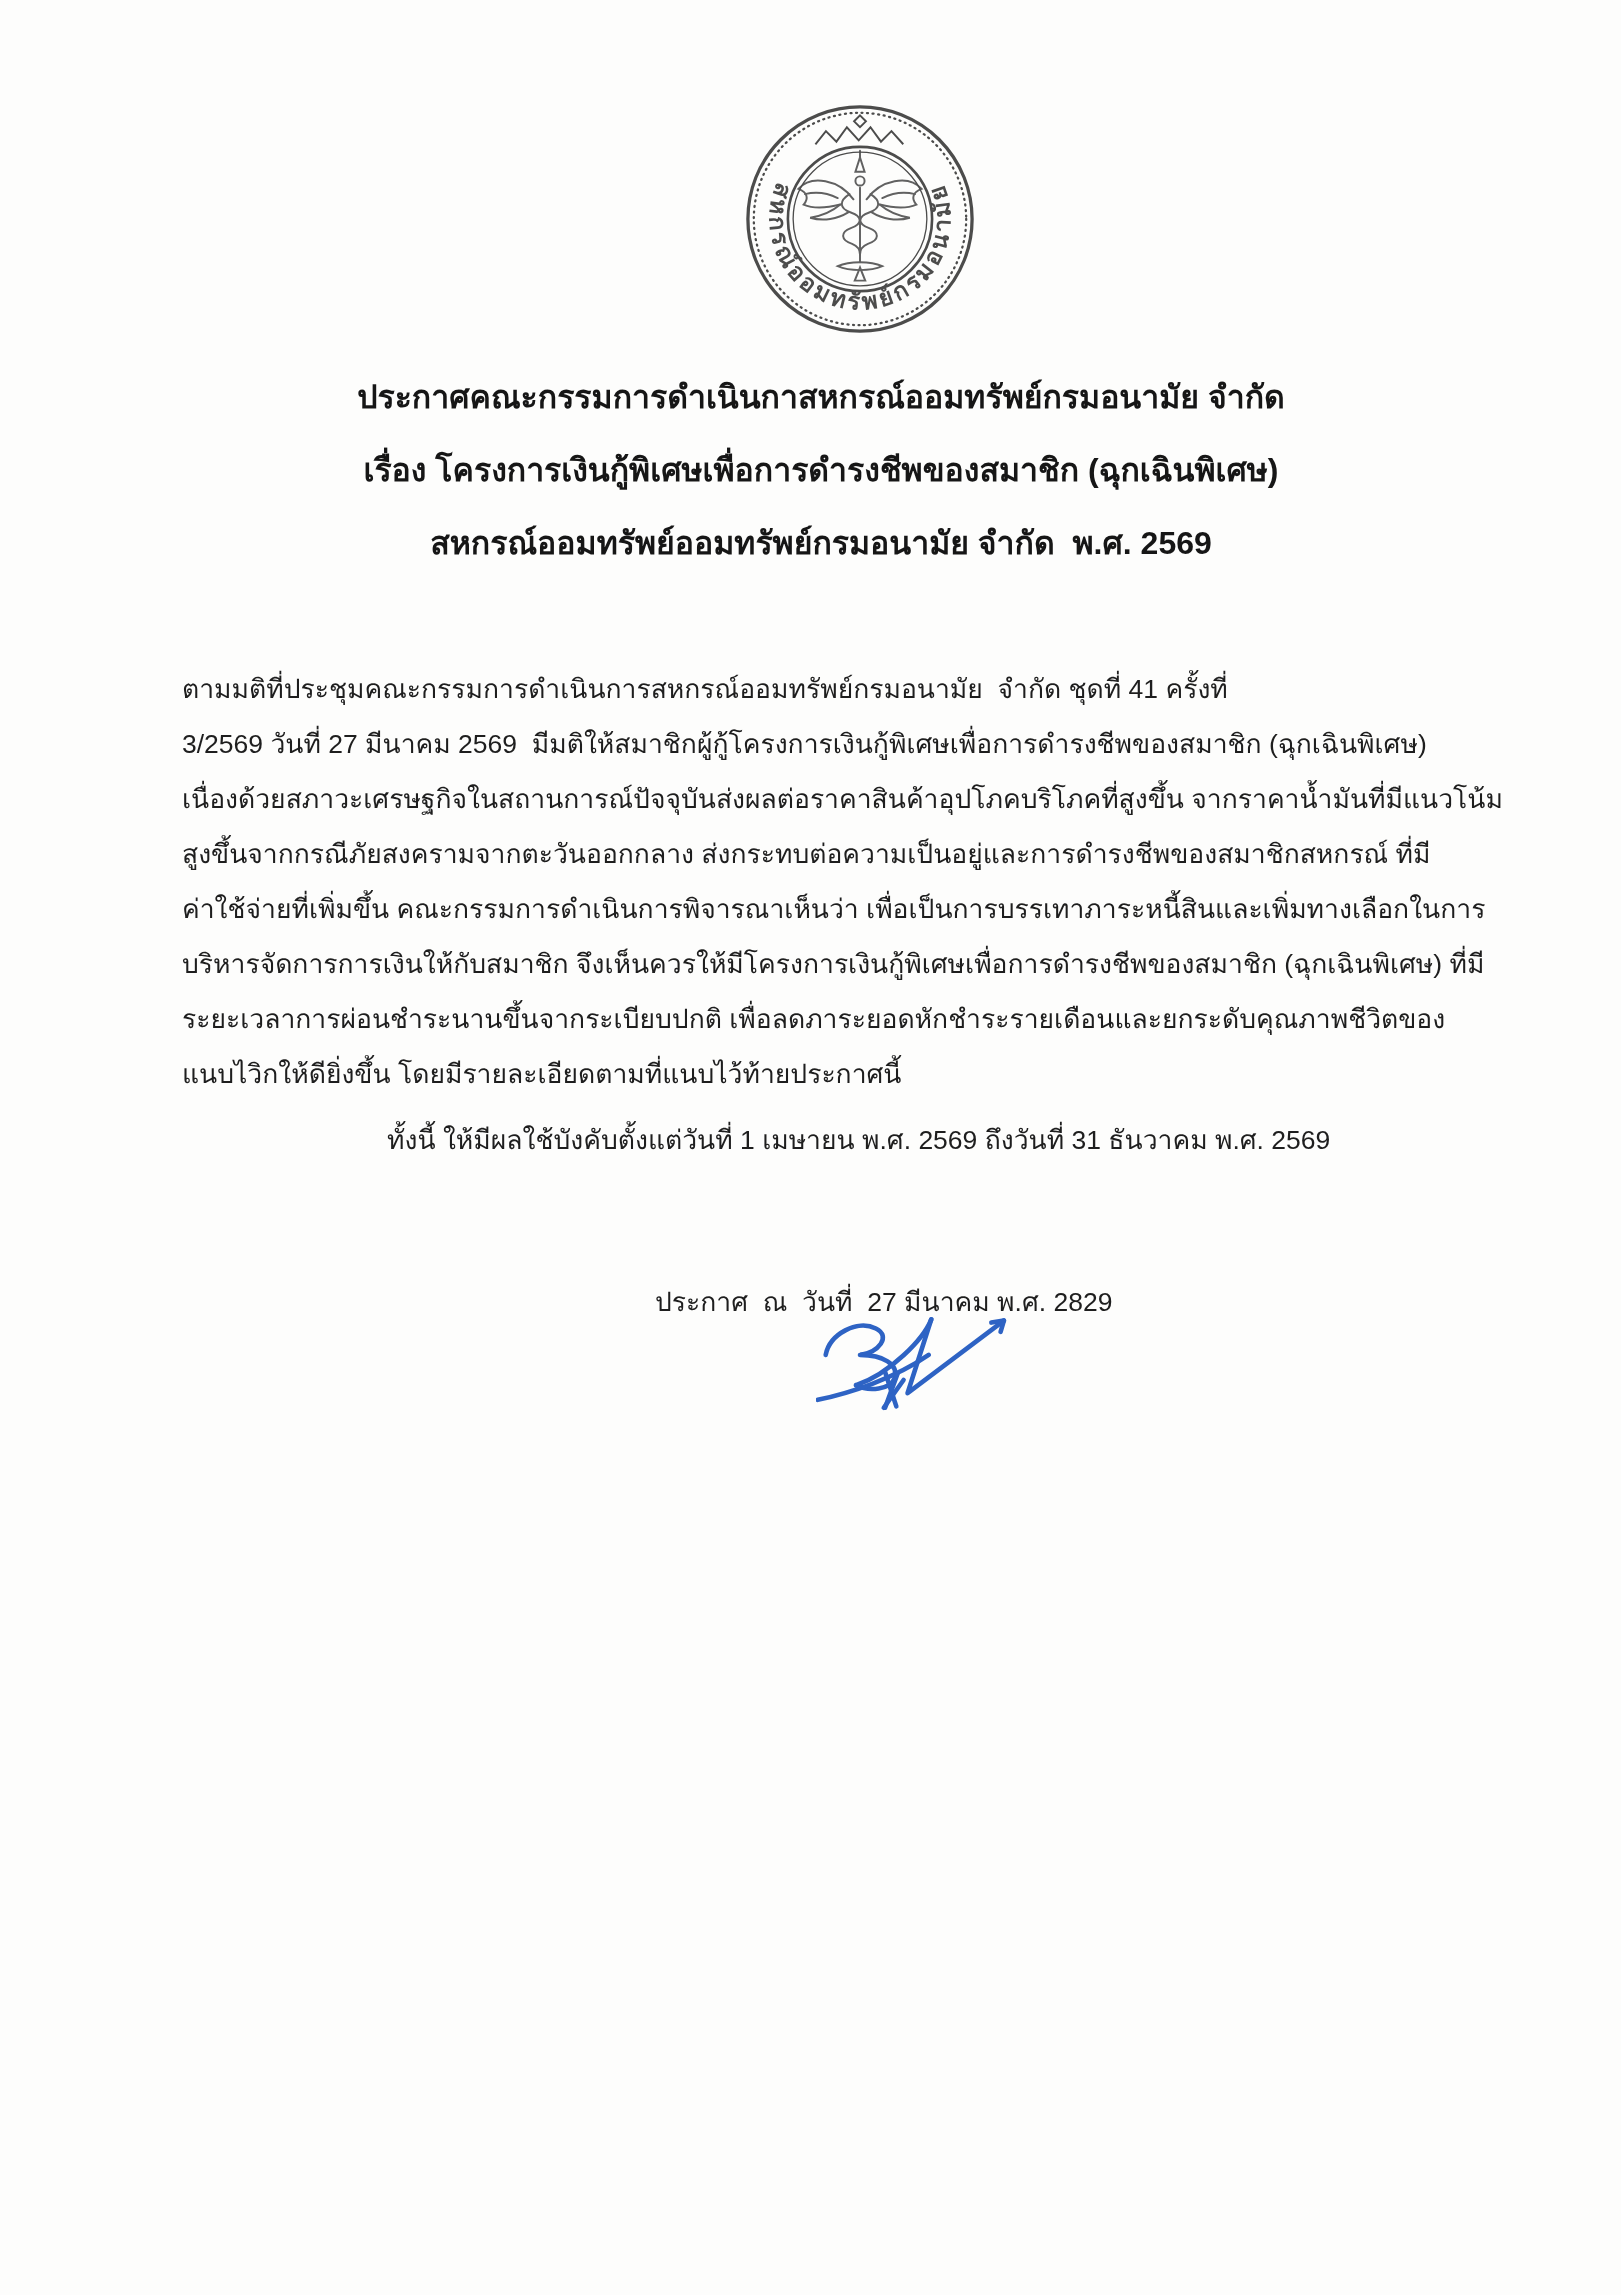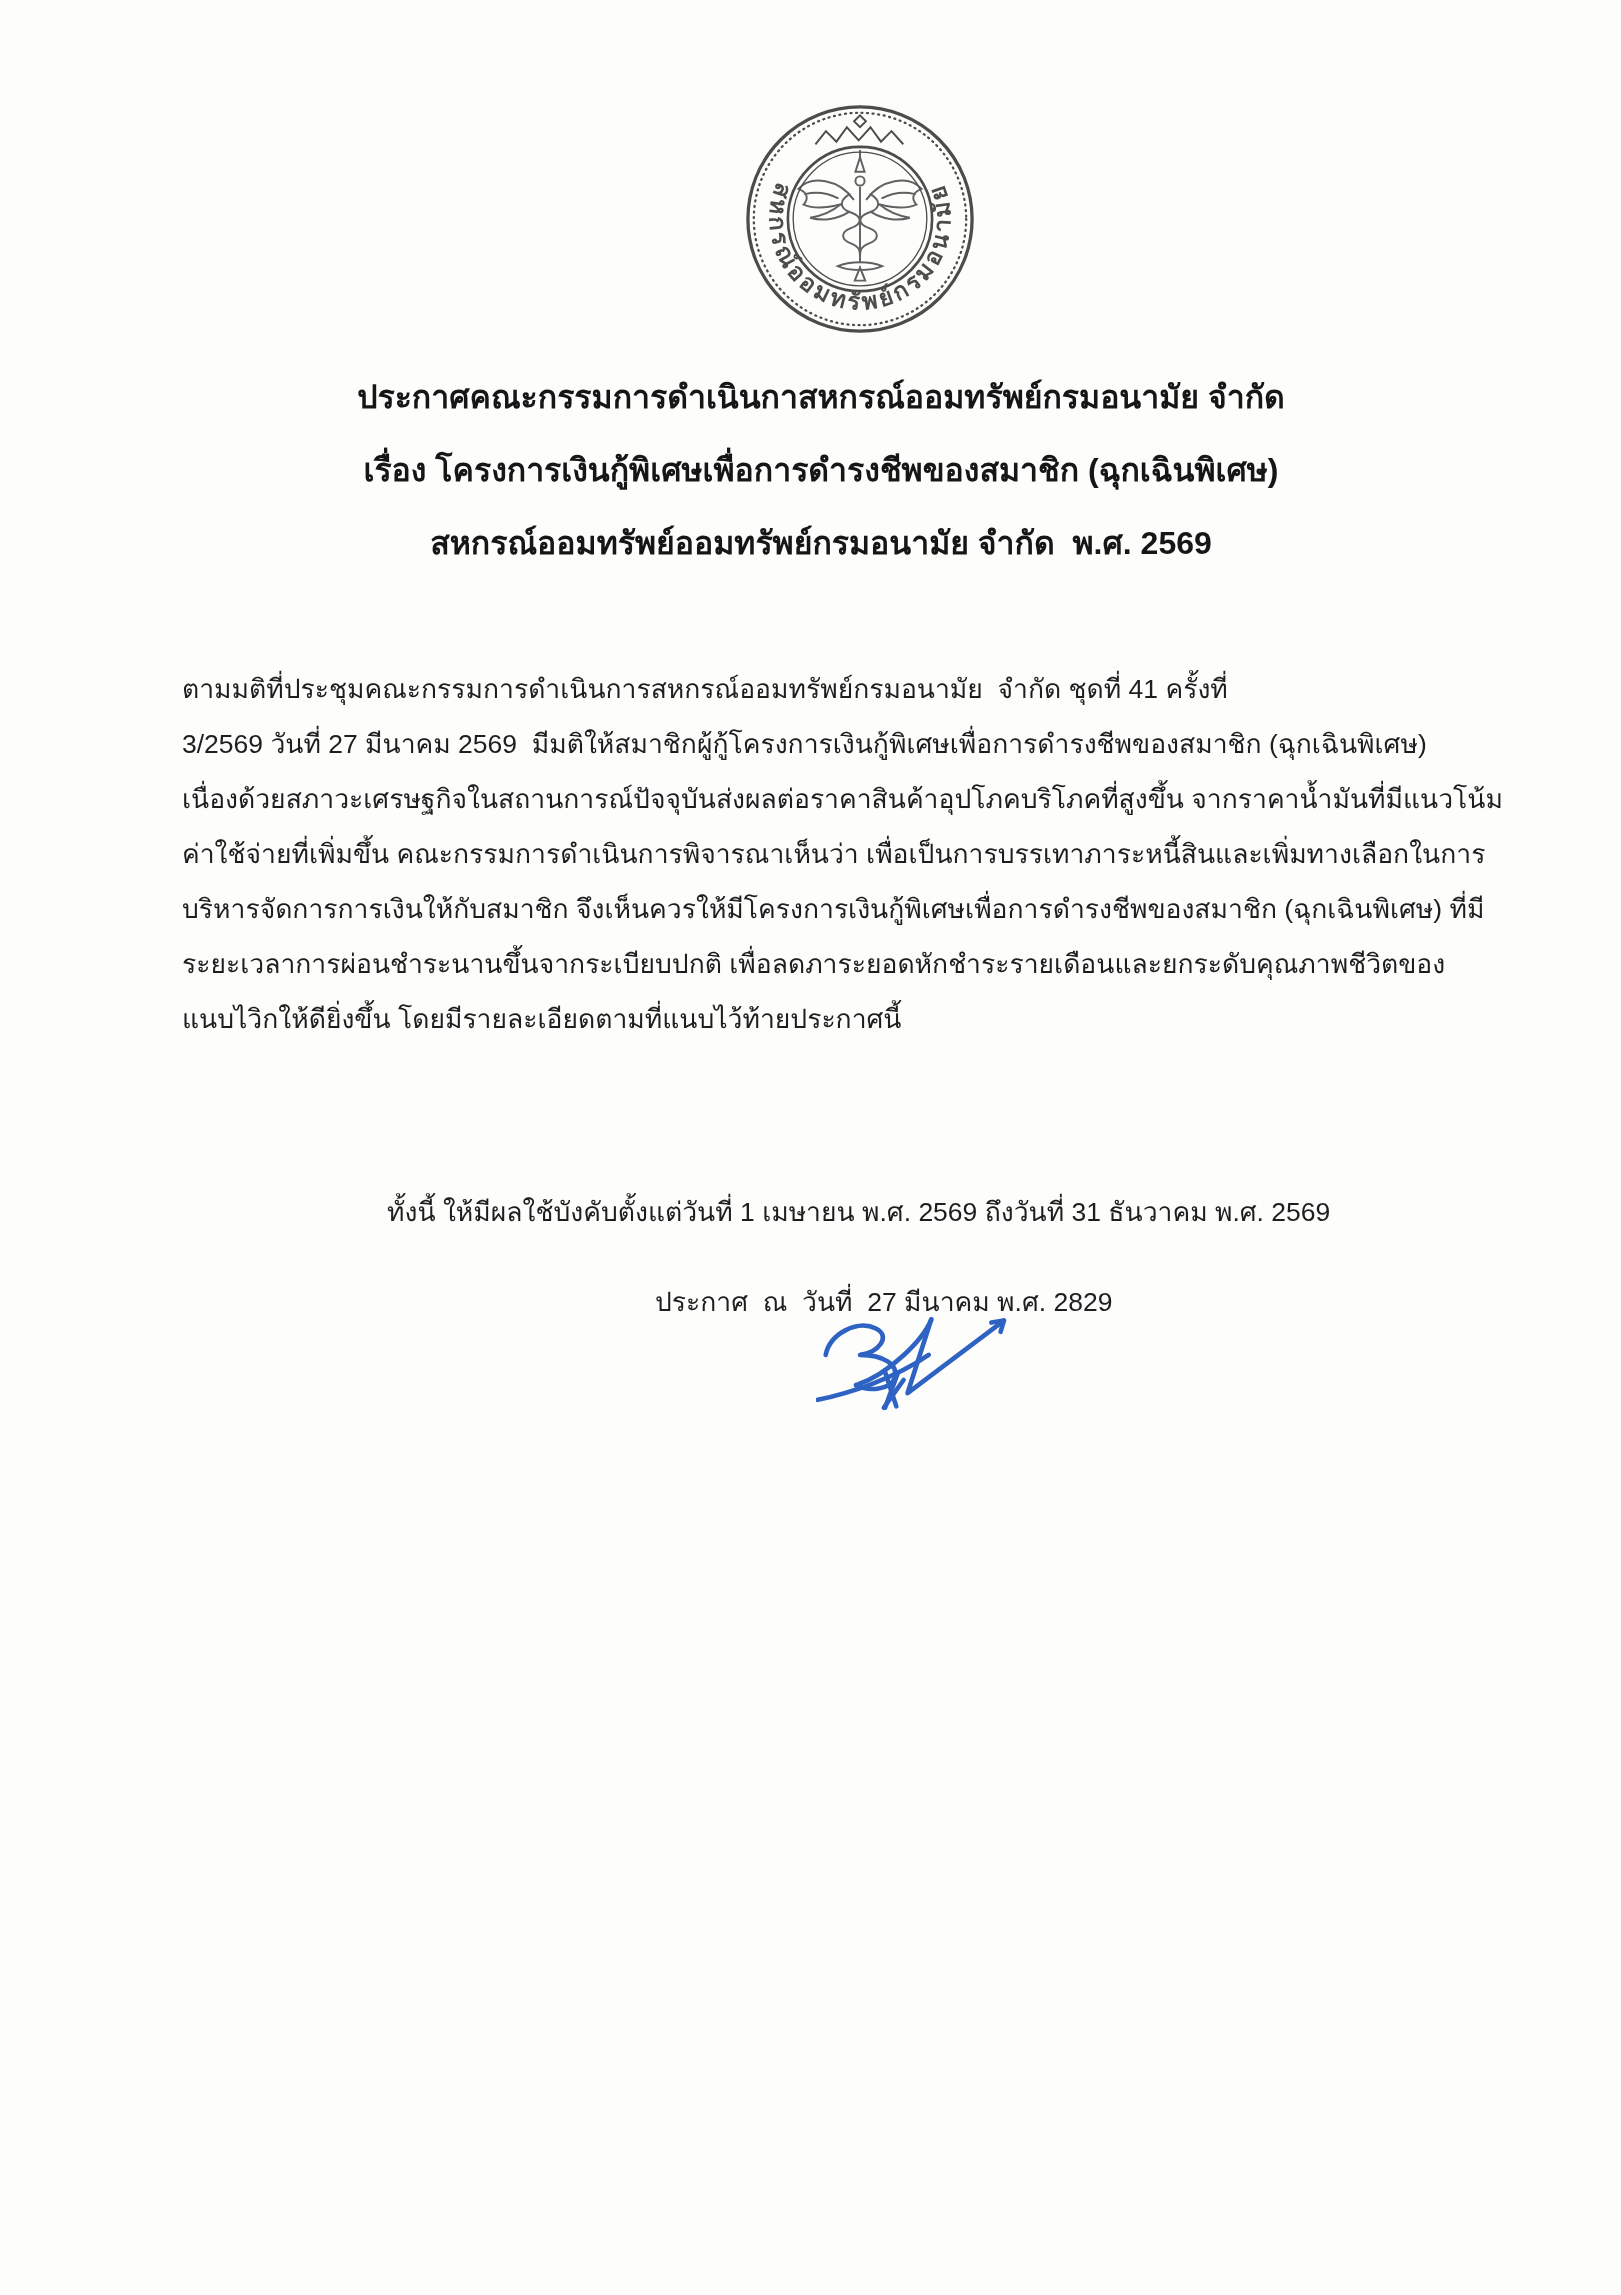--- a/index.html
+++ b/index.html
@@ -18,21 +18,21 @@
   .title-block{position:absolute;left:0;right:0;top:361px;text-align:center;padding-left:20px;}
   .title-line{
     font-size:32px;font-weight:700;line-height:73px;
     white-space:pre;color:#161616;
   }
   
   .body-block{position:absolute;left:182px;top:662px;width:1337px;}
   .body-line{font-size:26.5px;line-height:55px;white-space:pre;}
   
   .effective-line{
-    position:absolute;left:387px;top:1185px;
+    position:absolute;left:387px;top:1113px;
     font-size:26.5px;line-height:55px;white-space:pre;
   }
   .issued-line{
     position:absolute;left:655px;top:1282px;
     font-size:26.5px;line-height:40px;white-space:pre;
   }
   
   .signature{position:absolute;left:816px;top:1314px;width:222px;height:99px;}
   .signature svg{width:100%;height:100%;}
   
@@ -87,20 +87,21 @@
   <div class="title-block">
     <div class="title-line">ประกาศคณะกรรมการดำเนินกาสหกรณ์ออมทรัพย์กรมอนามัย จำกัด</div>
     <div class="title-line">เรื่อง โครงการเงินกู้พิเศษเพื่อการดำรงชีพของสมาชิก (ฉุกเฉินพิเศษ)</div>
     <div class="title-line">สหกรณ์ออมทรัพย์ออมทรัพย์กรมอนามัย จำกัด  พ.ศ. 2569</div>
   </div>
 
   <div class="body-block">
     <div class="body-line">ตามมติที่ประชุมคณะกรรมการดำเนินการสหกรณ์ออมทรัพย์กรมอนามัย  จำกัด ชุดที่ 41 ครั้งที่</div>
     <div class="body-line">3/2569 วันที่ 27 มีนาคม 2569  มีมติให้สมาชิกผู้กู้โครงการเงินกู้พิเศษเพื่อการดำรงชีพของสมาชิก (ฉุกเฉินพิเศษ)</div>
     <div class="body-line">เนื่องด้วยสภาวะเศรษฐกิจในสถานการณ์ปัจจุบันส่งผลต่อราคาสินค้าอุปโภคบริโภคที่สูงขึ้น จากราคาน้ำมันที่มีแนวโน้ม</div>
+    <div class="body-line">สูงขึ้นจากกรณีภัยสงครามจากตะวันออกกลาง ส่งกระทบต่อความเป็นอยู่และการดำรงชีพของสมาชิกสหกรณ์ ที่มี</div>
     <div class="body-line">ค่าใช้จ่ายที่เพิ่มขึ้น คณะกรรมการดำเนินการพิจารณาเห็นว่า เพื่อเป็นการบรรเทาภาระหนี้สินและเพิ่มทางเลือกในการ</div>
     <div class="body-line">บริหารจัดการการเงินให้กับสมาชิก จึงเห็นควรให้มีโครงการเงินกู้พิเศษเพื่อการดำรงชีพของสมาชิก (ฉุกเฉินพิเศษ) ที่มี</div>
     <div class="body-line">ระยะเวลาการผ่อนชำระนานขึ้นจากระเบียบปกติ เพื่อลดภาระยอดหักชำระรายเดือนและยกระดับคุณภาพชีวิตของ</div>
     <div class="body-line">แนบไวิกให้ดียิ่งขึ้น โดยมีรายละเอียดตามที่แนบไว้ท้ายประกาศนี้</div>
   </div>
 
   <div class="effective-line">ทั้งนี้ ให้มีผลใช้บังคับตั้งแต่วันที่ 1 เมษายน พ.ศ. 2569 ถึงวันที่ 31 ธันวาคม พ.ศ. 2569</div>
 
   <div class="issued-line">ประกาศ  ณ  วันที่  27 มีนาคม พ.ศ. 2829</div>
 

